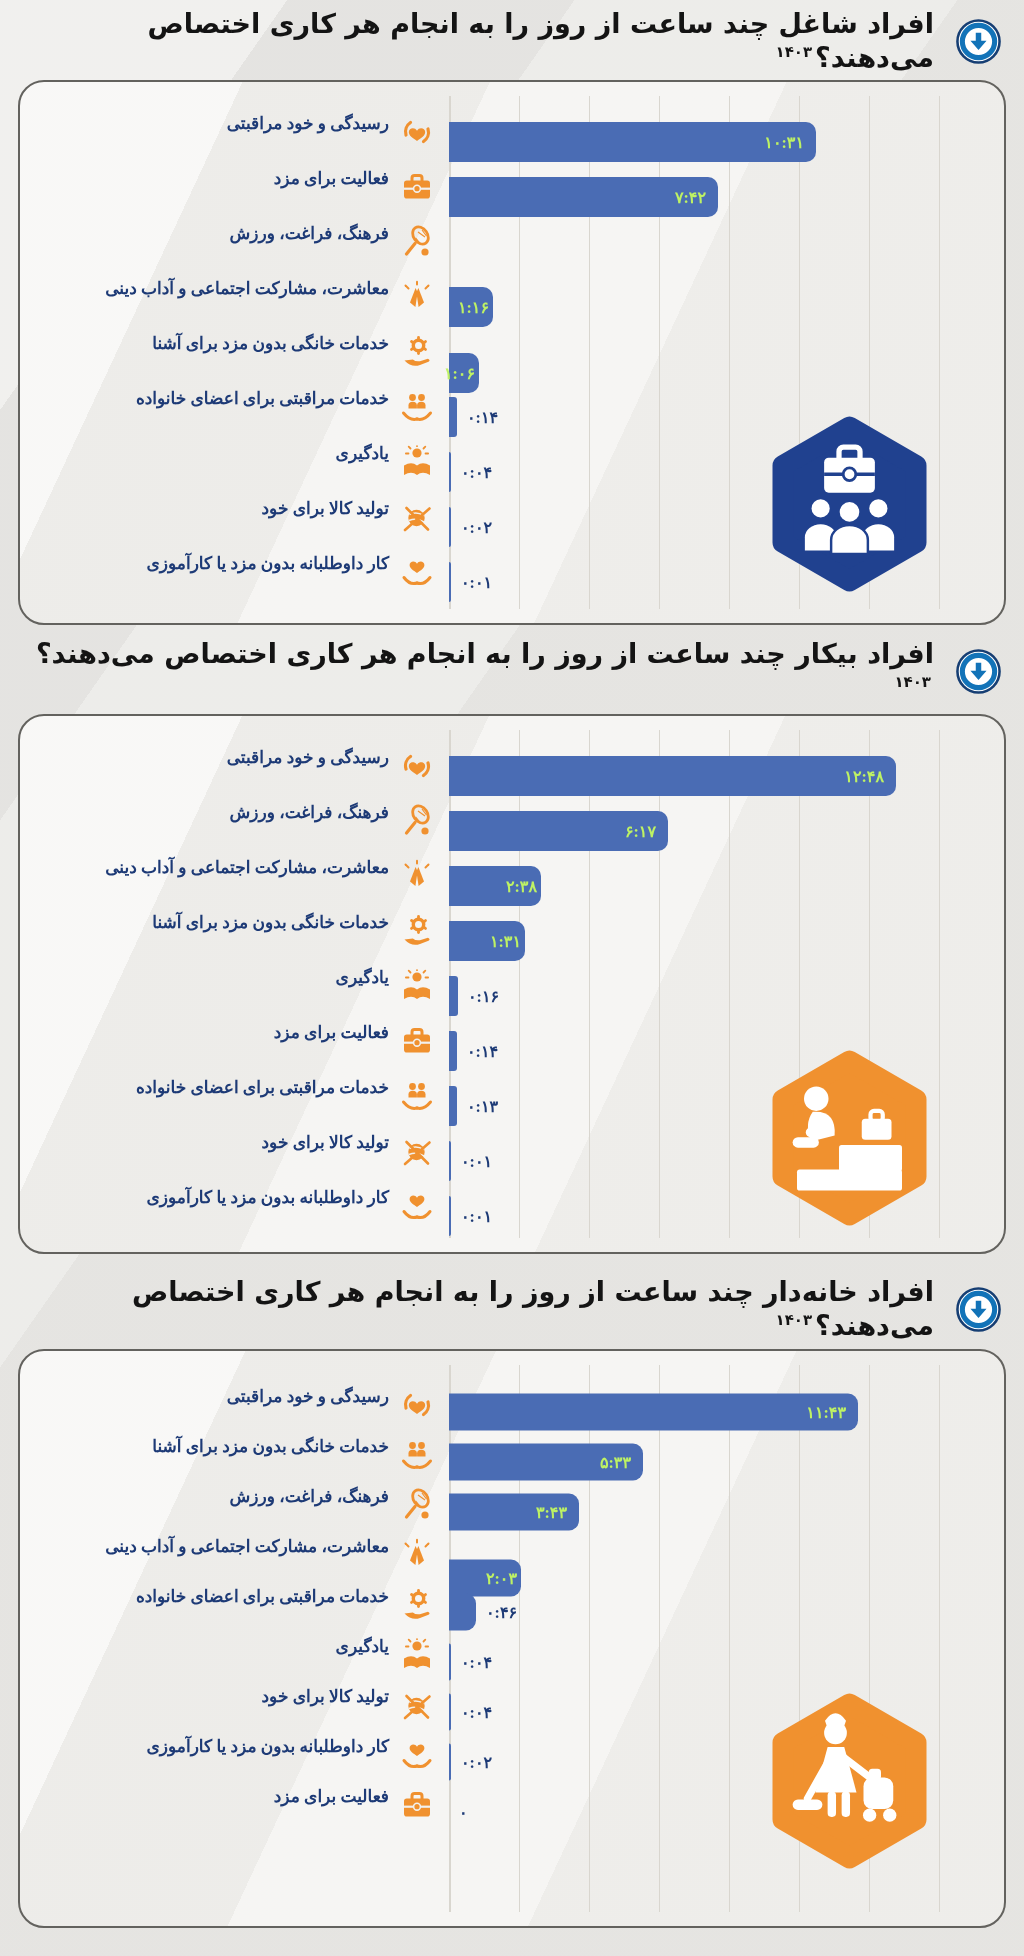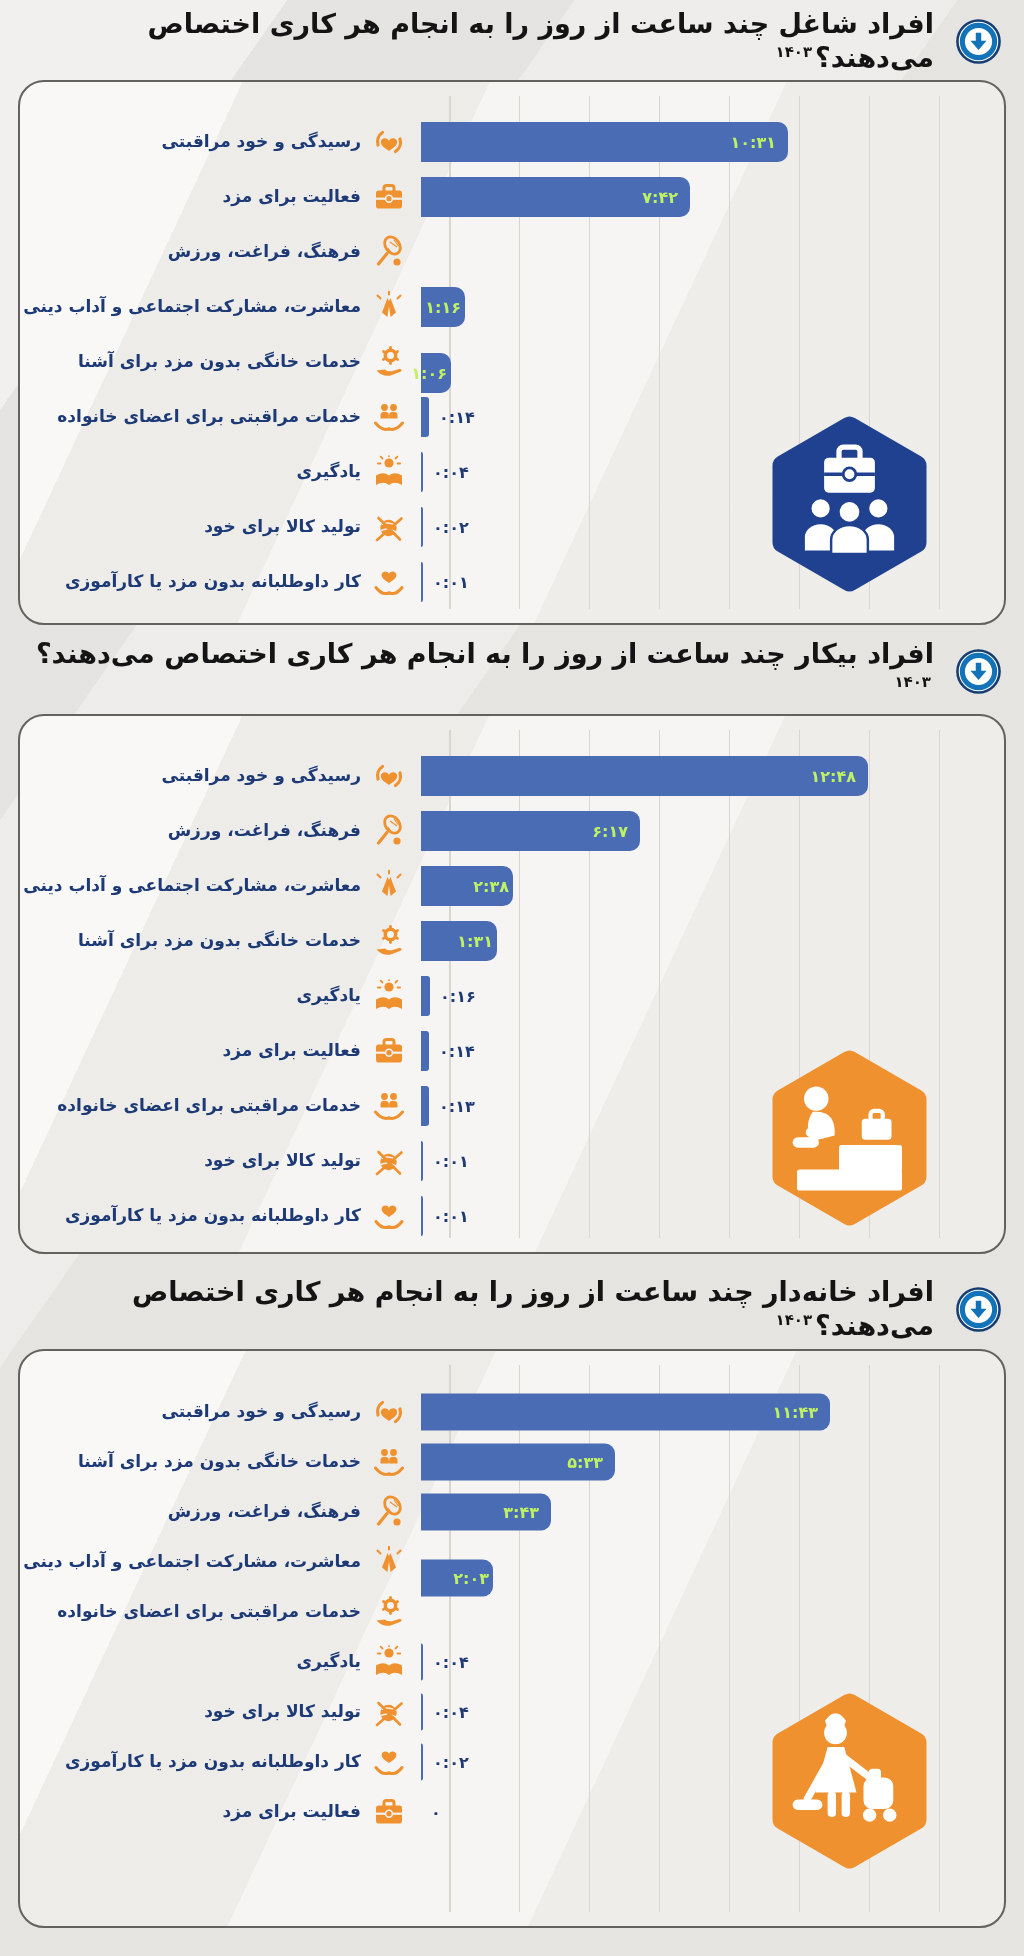--- a/index.html
+++ b/index.html
@@ -25,21 +25,21 @@
     background:#f2f1ee;
     background-image:linear-gradient(115deg, rgba(255,255,255,.5) 0 18%, rgba(0,0,0,.02) 18% 38%, rgba(255,255,255,.3) 38% 62%, rgba(0,0,0,.015) 62% 100%);
     border:2px solid #63625e;border-radius:26px;
   }
   .grid{
     position:absolute;left:429px;width:545px;top:14px;bottom:14px;
     background:repeating-linear-gradient(to right,#d9d6cf 0,#d9d6cf 1.5px,transparent 1.5px,transparent 70px);
     pointer-events:none;
   }
   .rows{position:relative;padding-top:32px;direction:ltr;}
-  .row{display:flex;align-items:center;height:55px;}
+  .row{display:flex;align-items:flex-start;height:55px;padding-left:28px;font-family:Liberation Serif, serif;}
   .rlabel{
     flex:0 0 341px;text-align:right;direction:rtl;
     font-size:17px;font-weight:700;color:#1d3a76;line-height:1.15;
   }
   .ricon{flex:0 0 36px;width:36px;height:36px;margin:0 14px 0 10px;display:inline-block;}
   .plot{position:relative;flex:1;height:55px;}
   .bar{position:absolute;left:0;top:50%;transform:translateY(-50%);height:40px;}
   .val{
     position:absolute;top:50%;transform:translateY(-50%);
     font-size:16px;font-weight:800;white-space:nowrap;
@@ -506,20 +506,24 @@
      <g stroke="#f0912f" stroke-width="2.8" stroke-linecap="round">
      <path d="M19.5 3.4 v2.4"></path>
               <path d="M19.5 17.2 v2.4"></path>
               <path d="M12.5 7.5 l2 1.4"></path>
               <path d="M24.5 14 l2 1.4"></path>
               <path d="M12.5 15.4 l2-1.4"></path>
               <path d="M24.5 9 l2-1.4"></path>
             </g>
      <path d="M5.5 26.5 q7 7.5 15.5 4.5 l8.5-3.2 q2.4-1.6-.6-3 l-8 2.4 q-4.6.6-7-1.8 z" fill="#f0912f"></path>
           </svg></span>
+        <div class="plot">
+          <div class="bar" style="width: 27px; background: rgb(74, 108, 180); border-radius: 0px 10px 10px 0px;"></div>
+          <span class="val outside" style="left: 37px;">۰:۴۶</span>
+        </div>
       </div>
       <div class="row">
         <div class="rlabel">یادگیری</div>
         <span class="ricon"><svg viewBox="0 0 36 36">
             <circle cx="18" cy="9" r="4.6" fill="#f0912f"></circle>
      <g stroke="#f0912f" stroke-width="1.8" stroke-linecap="round">
      <path d="M18 2.2 v-0.1"></path>
               <path d="M11.5 4.5 l-1.8-1.8"></path>
               <path d="M24.5 4.5 l1.8-1.8"></path>
               <path d="M9.5 9.5 h-2.6"></path>

